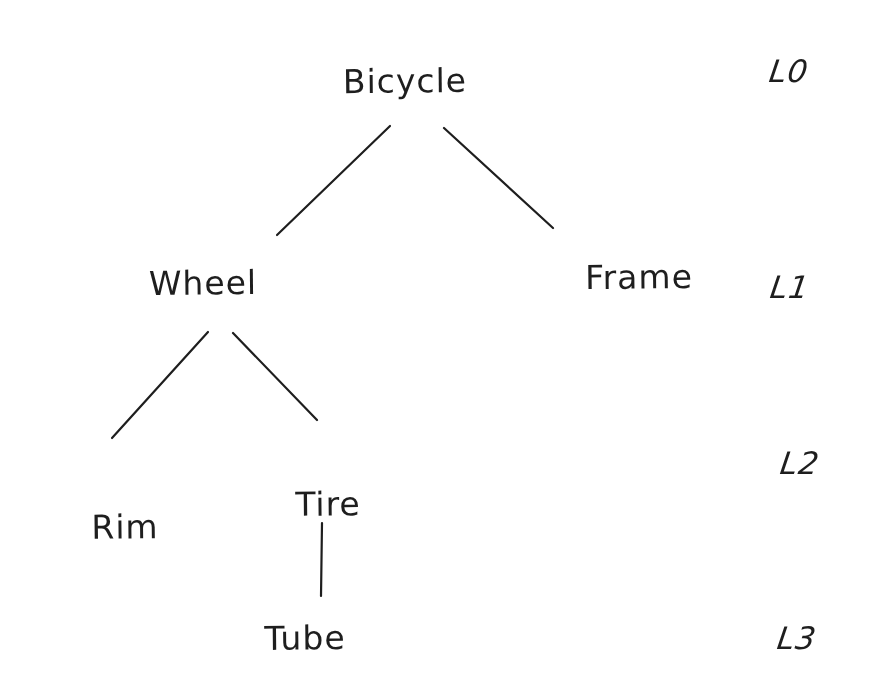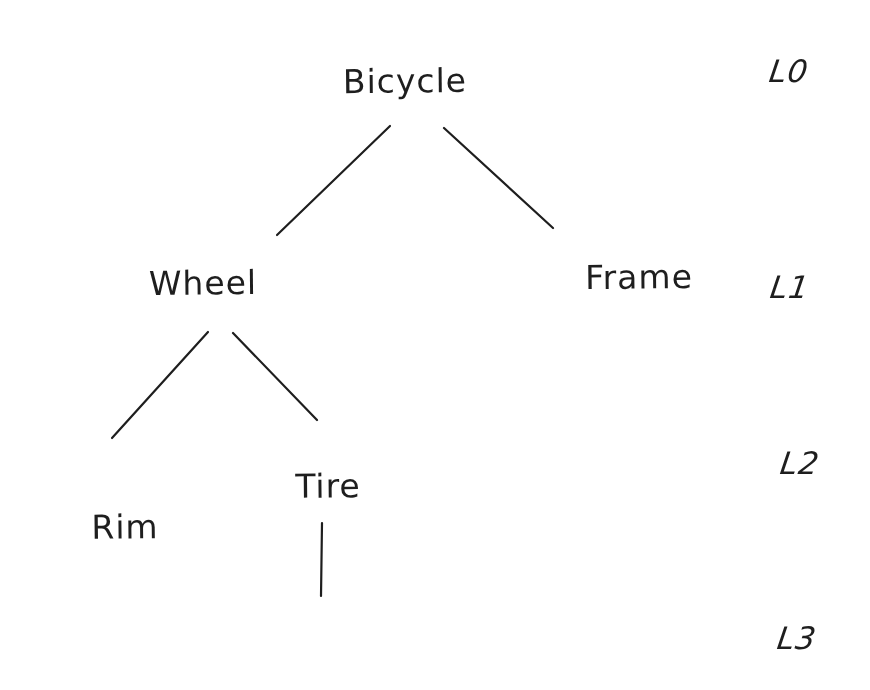--- a/index.html
+++ b/index.html
@@ -35,21 +35,21 @@
     font-size: 33px;
     font-weight: 500;
     letter-spacing: 1px;
     white-space: nowrap;
     color: #1e1e1e;
   }
   .node-bicycle { left: 405px; top: 81px; }
   .node-wheel   { left: 203px; top: 283px; }
   .node-frame   { left: 639px; top: 277px; }
   .node-rim     { left: 125px; top: 487px; margin-top: 40px; }
-  .node-tire    { left: 328px; top: 486px; }
+  .node-tire    { left: 328px; top: 504px; }
   .node-tube    { left: 305px; top: 638px; }
   .level-label {
     position: absolute;
     transform: translate(-50%, -50%) skewX(-8deg);
     font-style: italic;
     font-size: 31px;
     font-weight: 500;
     letter-spacing: 1px;
     white-space: nowrap;
     color: #1e1e1e;
@@ -70,19 +70,20 @@
     <line class="edge" x1="208" y1="332" x2="112" y2="438"></line>
     <line class="edge" x1="233" y1="333" x2="317" y2="420"></line>
     <line class="edge" x1="322" y1="523" x2="321" y2="596"></line>
   </svg>
 
   <div class="node node-bicycle">Bicycle</div>
   <div class="node node-wheel">Wheel</div>
   <div class="node node-frame">Frame</div>
   <div class="node node-rim">Rim</div>
   <div class="node node-tire">Tire</div>
+  <div class="node node-tube">Tube</div>
 
   <div class="level-label level-0">L0</div>
   <div class="level-label level-1">L1</div>
   <div class="level-label level-2">L2</div>
   <div class="level-label level-3">L3</div>
 
 </div>
 
 </body></html>

